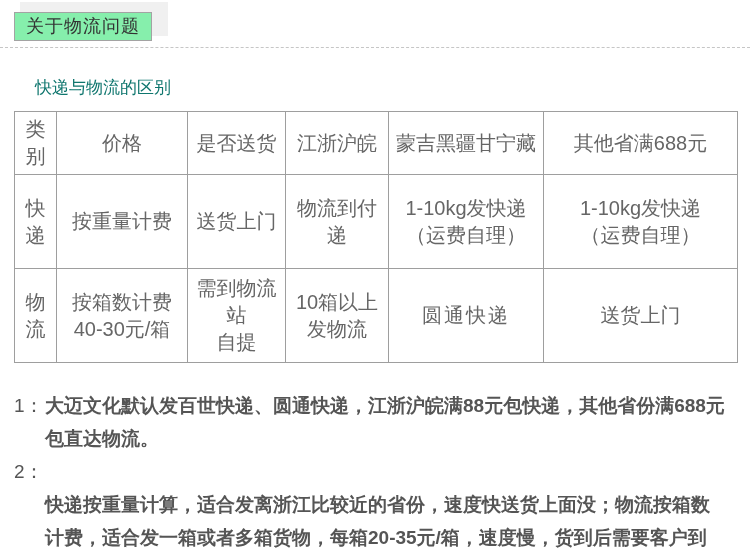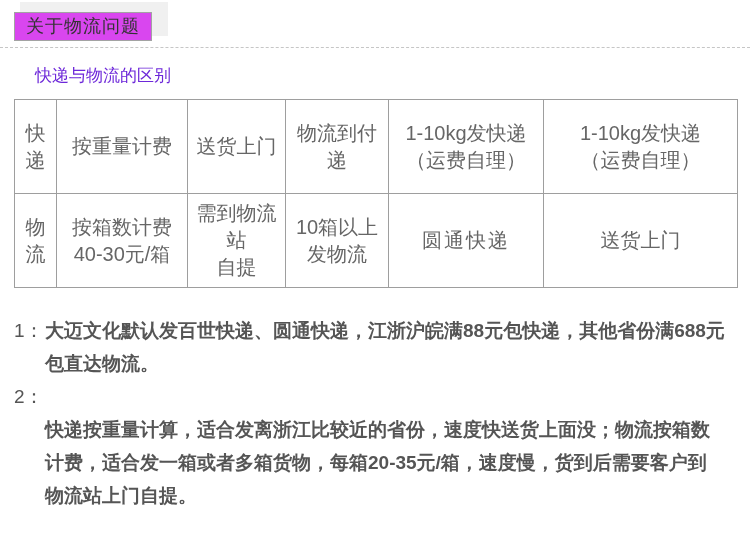--- a/index.html
+++ b/index.html
@@ -8,29 +8,29 @@
     width:750px; height:548px; overflow:hidden; position:relative;
     font-family:"Liberation Sans","DejaVu Sans",sans-serif;
   }
   .title-block { position:relative; height:42px; }
   .title-backdrop {
     position:absolute; left:20px; top:2px; width:148px; height:34px;
     background:#f0f0f0;
   }
   .title-box {
     position:absolute; left:14px; top:12px; width:138px; height:29px;
-    background:#d946ef; border:1px solid #a3a3a3;
+    background:#86efac; border:1px solid #a3a3a3;
     font-size:18px; line-height:27px; text-align:center; color:#333333;
     letter-spacing:1px;
   }
   .divider {
     border:none; border-top:1px dashed #c6c6c6; margin-top:5px;
   }
   .subtitle {
-    margin:16px 0 0 35px; font-size:17px; color:#6d28d9;
+    margin:28px 0 0 35px; font-size:17px; color:#0f766e;
   }
   table.cmp {
     border-collapse:collapse; table-layout:fixed;
     margin:12px 0 0 14px; width:723px;
   }
   table.cmp th, table.cmp td {
     border:1px solid #9e9e9e; background:#ffffff;
     text-align:center; vertical-align:middle;
     color:#666666; font-size:20px; font-weight:400; line-height:27px;
     white-space:pre-line; word-break:break-all; padding:0 6px;
@@ -62,20 +62,28 @@
   <table class="cmp">
     <colgroup>
       <col style="width:42px">
         <col style="width:131px">
         <col style="width:98px">
       <col style="width:103px">
         <col style="width:155px">
         <col style="width:194px">
     </colgroup>
     <tbody>
+      <tr class="hdr">
+        <th>类别</th>
+        <th>价格</th>
+        <th>是否送货</th>
+        <th>江浙沪皖</th>
+        <th>蒙吉黑疆甘宁藏</th>
+        <th>其他省满688元</th>
+      </tr>
       <tr class="body">
         <td>快递</td>
         <td>按重量计费</td>
         <td>送货上门</td>
         <td class="left">物流到付
 递</td>
         <td>1-10kg发快递
 （运费自理）</td>
         <td>1-10kg发快递
 （运费自理）</td>

